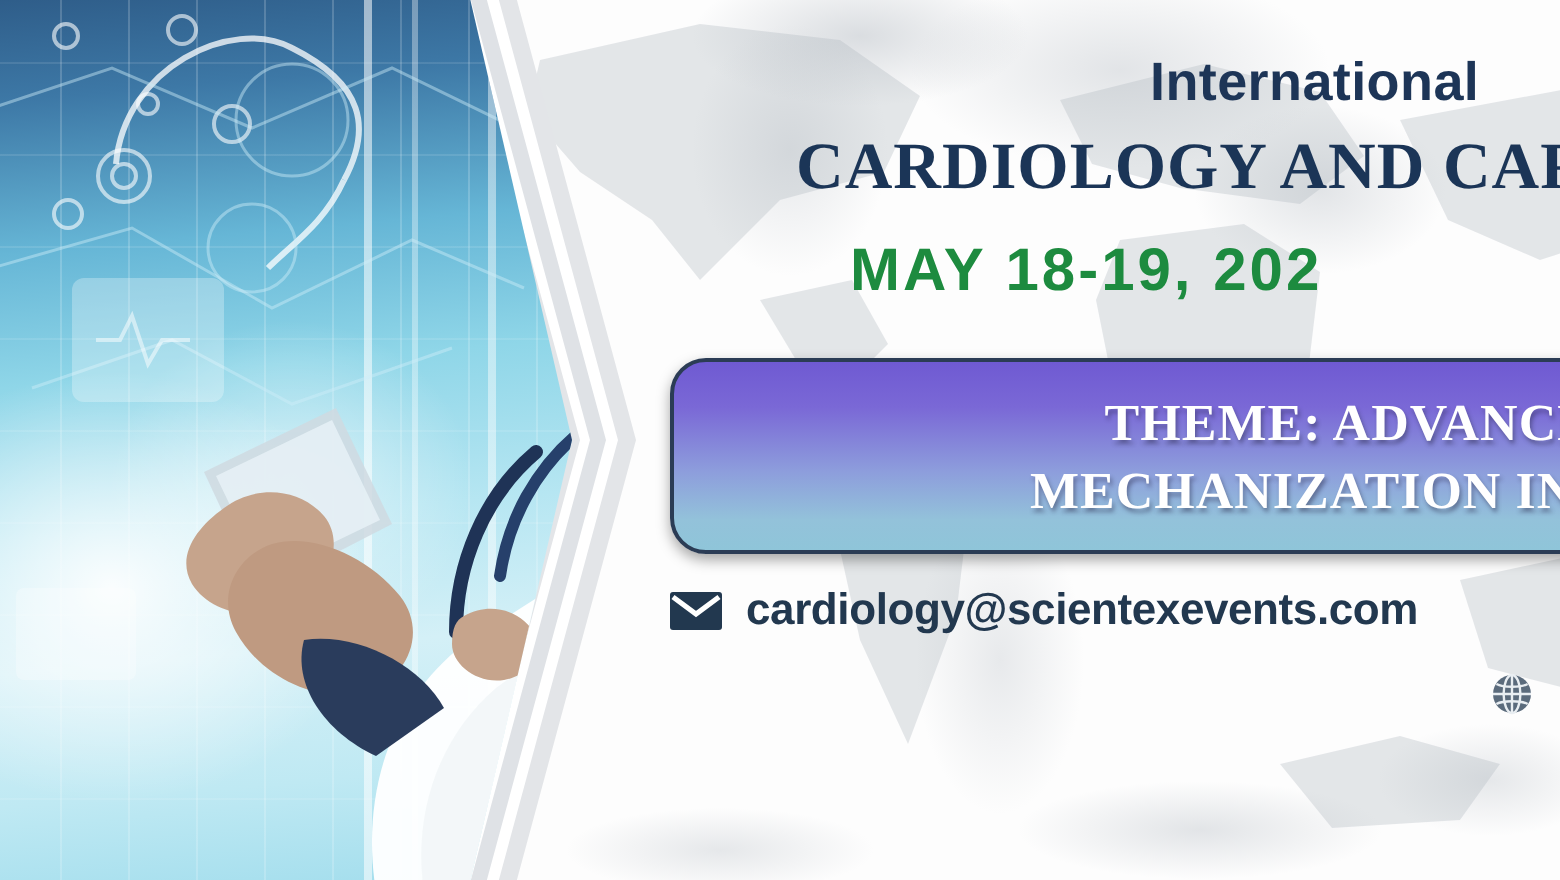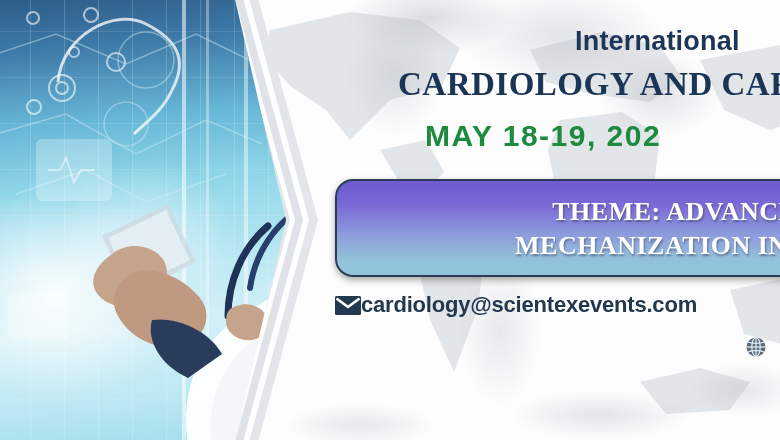--- a/index.html
+++ b/index.html
@@ -166,21 +166,21 @@
   .theme-l1 { top: 16px; padding-left: 178px; }
   .theme-l2 { top: 50px; padding-left: 178px; }
 
   
   .contact-row {
     position: absolute;
     left: 5px;
     top: 292px;
     display: flex;
     align-items: center;
-    gap: 0;
+    gap: 12px;
     justify-content: space-between;
   }
   .mail-icon { width: 26px; height: 19px; display: block; flex: none; }
   .email-text {
     font-size: 22px;
     font-weight: bold;
     color: #22384f;
     letter-spacing: -0.2px;
     white-space: nowrap;
   }

